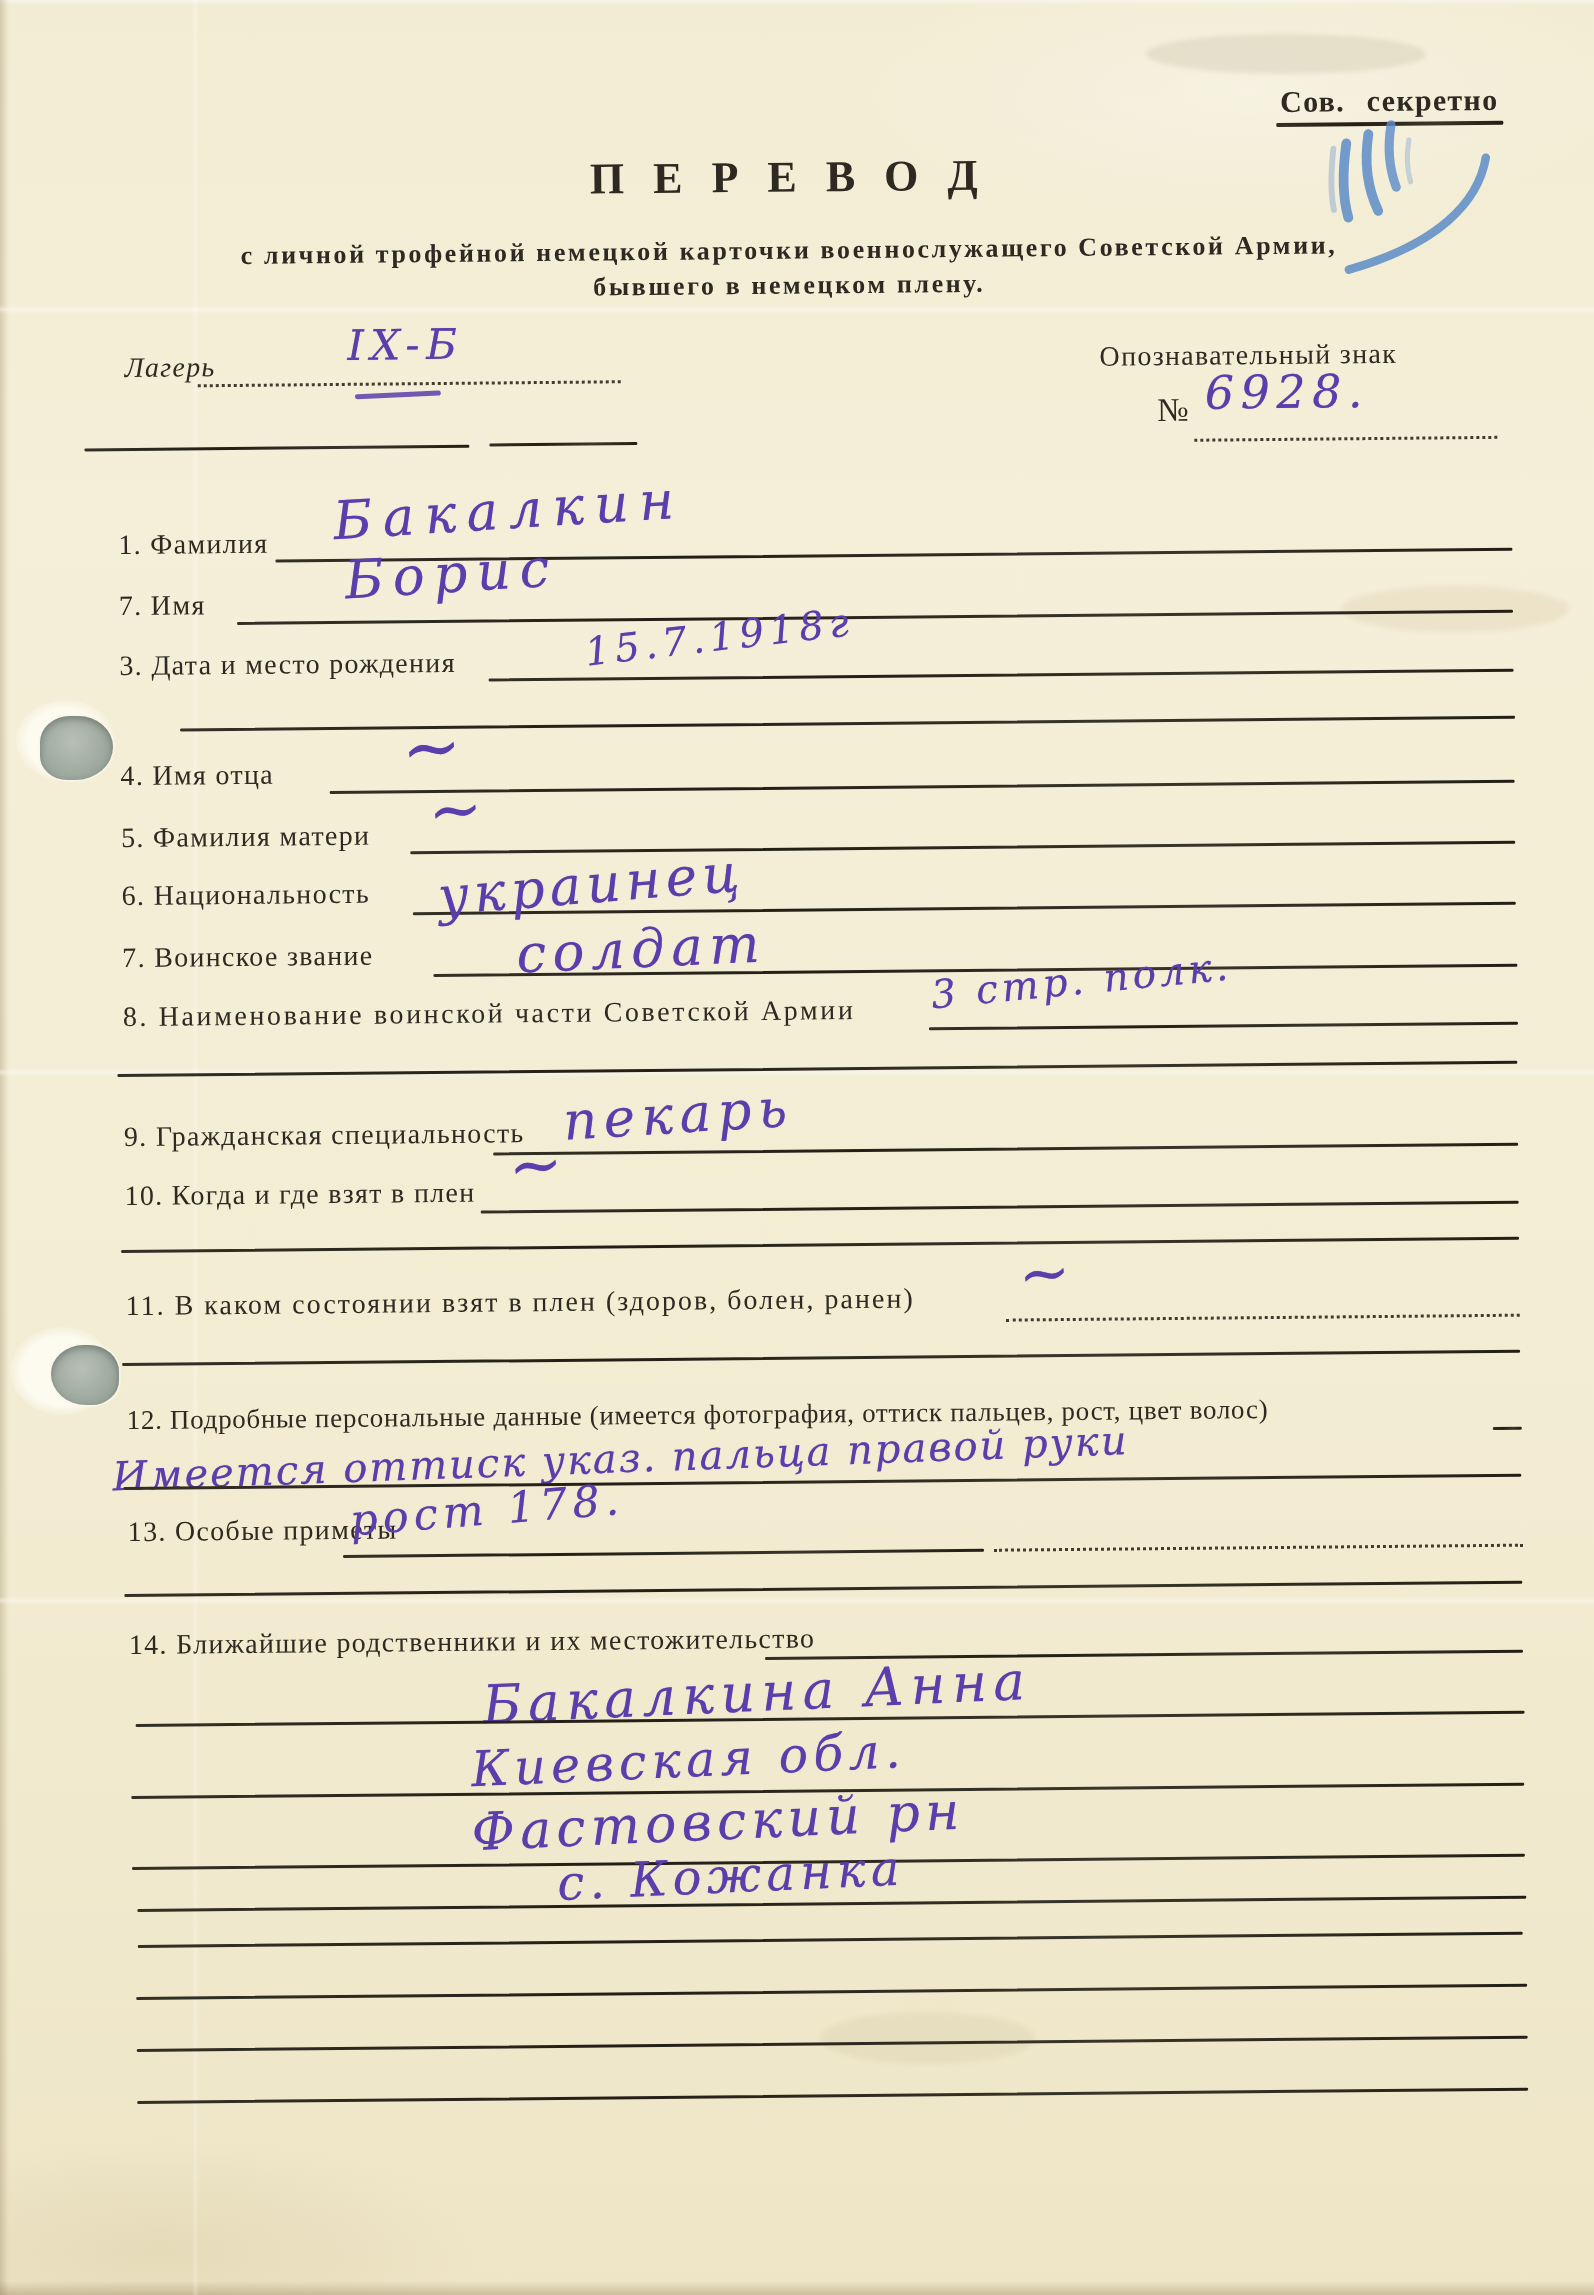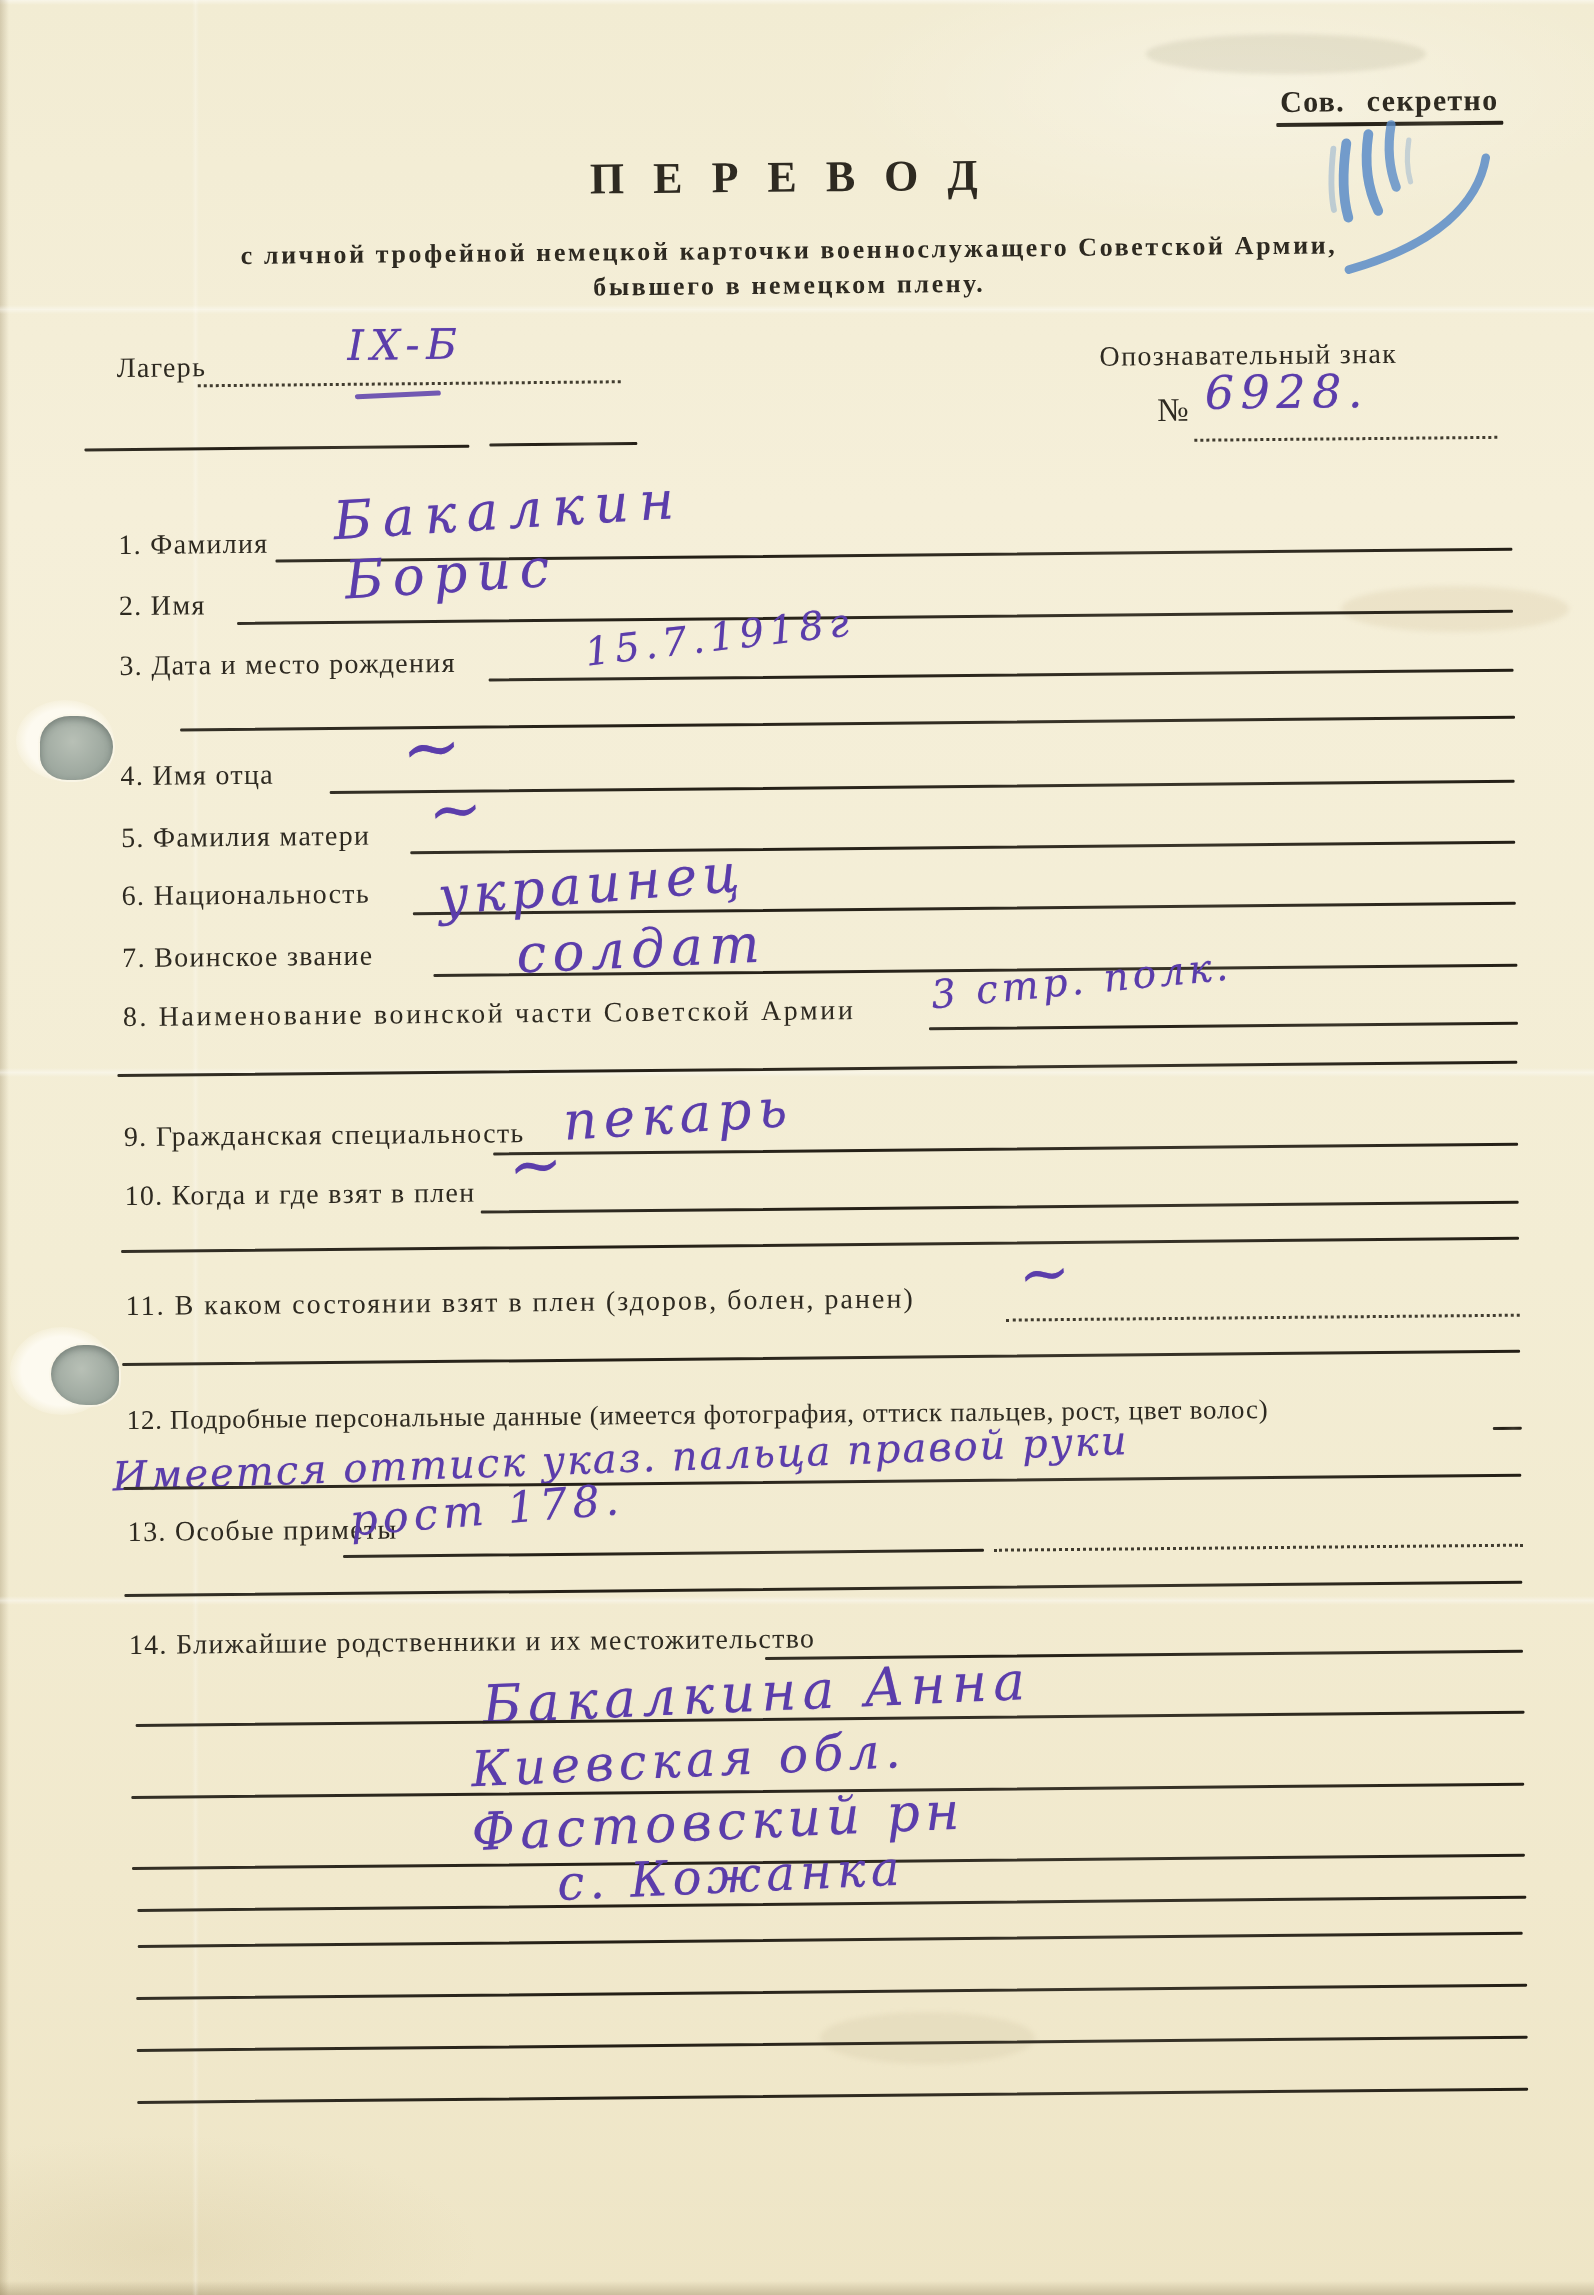--- a/index.html
+++ b/index.html
@@ -60,38 +60,38 @@
         <path d="M 187 12 C 181 46 183 78 194 108" stroke-width="14" opacity="0.8"></path>
         <path d="M 214 36 C 210 60 211 82 216 100" stroke-width="8" opacity="0.3"></path>
         <path d="M 332 64 C 320 132 258 196 120 234" stroke-width="13" opacity="0.85"></path>
       </g>
     </svg>
 
     <div class="abs print" style="left:0;top:158px;width:1595px;text-align:center;font-size:44px;font-weight:bold;letter-spacing:9px;">П Е Р Е В О Д</div>
     <div class="abs print" style="left:0;top:242px;width:1595px;text-align:center;font-size:26px;font-weight:bold;letter-spacing:2.6px;">с личной трофейной немецкой карточки военнослужащего Советской Армии,</div>
     <div class="abs print" style="left:0;top:277px;width:1595px;text-align:center;font-size:26px;font-weight:bold;letter-spacing:2.6px;">бывшего в немецком плену.</div>
 
-    <div class="abs print" style="left:124px;top:352px;font-size:28px;letter-spacing:1.3px;">Лагерь</div>
+    <div class="abs print" style="left:132px;top:352px;font-size:28px;letter-spacing:1.3px;font-style:italic;">Лагерь</div>
     <div class="dotrule" style="left:205px;top:385px;width:423px;"></div>
     <div class="abs hand" style="left:355px;top:323px;font-size:42px;">IX-Б</div>
     <div class="abs" style="left:362px;top:395px;width:86px;height:4.6px;background:#5b3dab;border-radius:2.6px;transform:rotate(-2deg);opacity:.85;"></div>
 
     <div class="abs print" style="left:1107px;top:350px;font-size:28px;letter-spacing:1.3px;">Опознавательный знак</div>
     <div class="abs print" style="left:1164px;top:402px;font-size:33px;">№</div>
     <div class="abs hand" style="left:1212px;top:376px;font-size:46px;">6928.</div>
     <div class="dotrule" style="left:1201px;top:449px;width:303px;"></div>
 
     <div class="rule" style="left:91px;top:448px;width:385px;"></div>
     <div class="rule" style="left:496px;top:447px;width:148px;"></div>
 
     <div class="abs print" style="left:124px;top:529px;font-size:28px;letter-spacing:1.3px;">1. Фамилия</div>
     <div class="rule" style="left:281px;top:561px;width:1237px;"></div>
     <div class="abs hand" style="left:339px;top:483px;font-size:53px;letter-spacing:10.4px;transform:rotate(-3deg);">Бакалкин</div>
 
-    <div class="abs print" style="left:124px;top:590px;font-size:28px;letter-spacing:1.3px;">2. Имя</div>
+    <div class="abs print" style="left:124px;top:590px;font-size:28px;letter-spacing:1.3px;">7. Имя</div>
     <div class="rule" style="left:242px;top:623px;width:1276px;"></div>
     <div class="abs hand" style="left:350px;top:546px;font-size:53px;letter-spacing:9px;transform:rotate(-3deg);">Борис</div>
 
     <div class="abs print" style="left:124px;top:650px;font-size:28px;letter-spacing:1.3px;">3. Дата и место рождения</div>
     <div class="rule" style="left:493px;top:682px;width:1025px;"></div>
     <div class="abs hand" style="left:589px;top:620px;font-size:39px;letter-spacing:5.2px;transform:rotate(-6deg);">15.7.1918г</div>
 
     <div class="rule" style="left:184px;top:729px;width:1335px;"></div>
 
     <div class="abs print" style="left:124px;top:760px;font-size:28px;letter-spacing:1.3px;">4. Имя отца</div>

